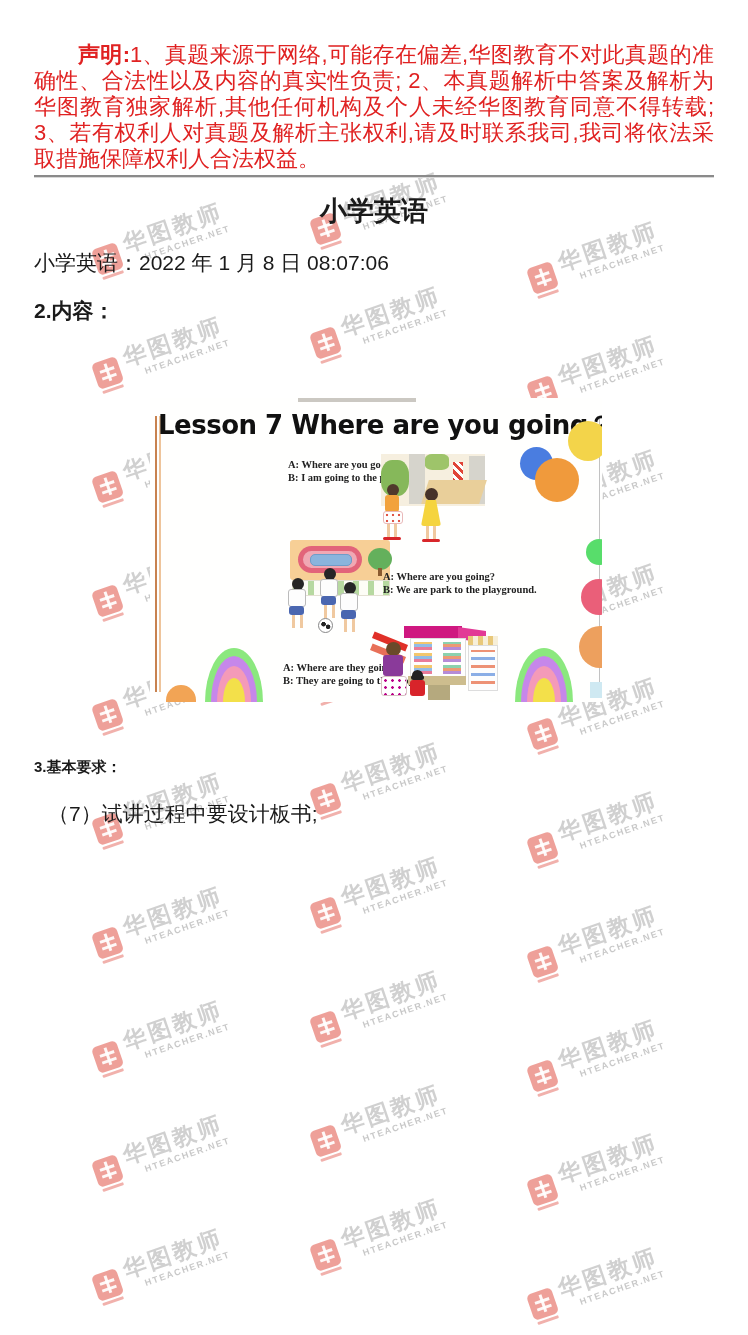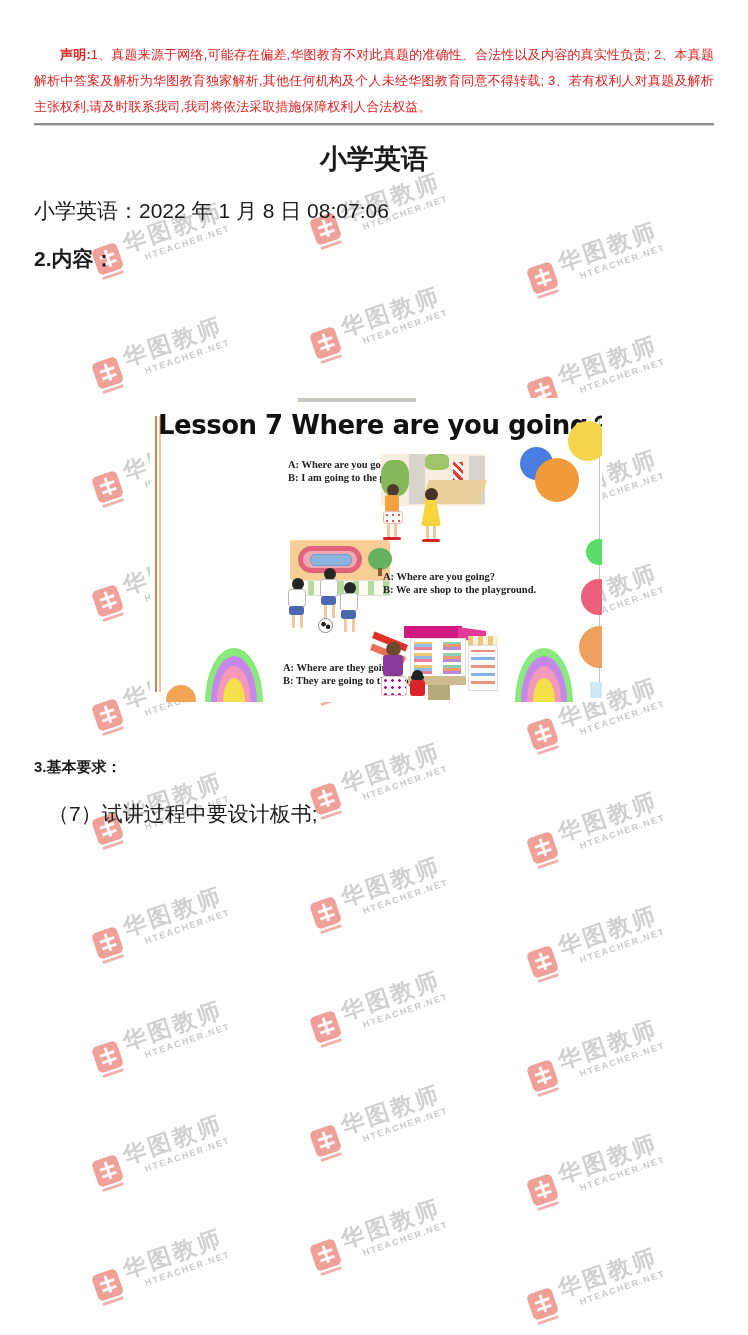--- a/index.html
+++ b/index.html
@@ -13,21 +13,21 @@
   .wm-glyph{position:relative;width:26px;height:27px;background:rgba(224,82,70,.55);border-radius:5px;}
   .wm-glyph::before{content:"";position:absolute;left:12px;top:4px;width:3px;height:18px;background:rgba(255,255,255,.92);}
   .wm-glyph::after{content:"";position:absolute;left:6px;top:9px;width:15px;height:3px;background:rgba(255,255,255,.92);box-shadow:0 7px 0 rgba(255,255,255,.92);}
   .wm-sub{width:22px;height:3px;margin-top:2px;background:rgba(224,82,70,.45);border-radius:1px;}
   .wm-textcol{display:flex;flex-direction:column;margin-left:7px;margin-bottom:3px;}
   .wm-cn{font-size:23px;font-weight:bold;color:rgba(150,150,150,.45);letter-spacing:3px;line-height:1;white-space:nowrap;}
   .wm-en{font-size:9px;font-weight:bold;color:rgba(155,155,155,.55);letter-spacing:1.6px;margin-left:16px;margin-top:2px;white-space:nowrap;}
 
   
   .content{position:relative;z-index:3;padding:42px 34px 0 34px;}
-  .disclaimer{margin:0;font-size:13px;line-height:26px;color:#e02222;text-align:justify;text-indent:2em;}
+  .disclaimer{margin:0;font-size:22px;line-height:26px;color:#e02222;text-align:justify;text-indent:2em;}
   .disclaimer b{font-weight:bold;}
   .divider{margin-top:3px;border-top:2px solid #8a8a8a;border-bottom:1px solid #d8d8d8;height:0;}
   .doc-title{margin:14px 0 0 0;font-size:27px;line-height:38px;font-weight:bold;text-align:center;}
   .row{margin:18px 0 0 0;font-size:21px;line-height:30px;font-weight:500;}
   .row.bold{font-weight:bold;}
   .row .eng{font-weight:bold;word-spacing:7px;}
 
   
   .requirements{position:absolute;z-index:3;left:34px;top:752px;width:680px;}
   .req-head{margin:0;font-size:15px;line-height:30px;font-weight:bold;}
@@ -440,21 +440,21 @@
       <div>
         <div class="fig-head" style="left:66px;top:44px;width:12px;height:12px;background:#262626;"></div>
         <div class="fig-body" style="left:62px;top:55px;width:16px;height:16px;background:#fdfdfd;border:1px solid #bbb;"></div>
         <div class="fig-body" style="left:63px;top:72px;width:15px;height:9px;background:#4a66b0;"></div>
         <div class="fig-legs" style="left:66px;top:81px;width:5px;"></div>
       </div>
       <div class="abs" style="left:40px;top:80px;width:13px;height:13px;border-radius:50%;border:1px solid #888;background:radial-gradient(circle at 35% 40%,#222 2px,transparent 2.6px),radial-gradient(circle at 70% 60%,#222 2px,transparent 2.6px),#fff;"></div>
     </div>
     <div class="dlg" style="left:233px;top:172px;">
       <div>A:  Where are you going?</div>
-      <div>B:  We are shop to the playground.</div>
+      <div>B:  We are park to the playground.</div>
     </div>
 
     <div class="dlg" style="left:133px;top:263px;">
       <div>A:  Where are they going?</div>
       <div>B:  They are going to the shop.</div>
     </div>
     <div class="illo" style="left:222px;top:228px;width:130px;height:76px;">
       <div class="abs" style="left:32px;top:0;width:58px;height:12px;background:#cf1880;"></div>
       <div class="abs" style="left:86px;top:3px;width:28px;height:12px;background:#e23a96;transform:skewY(8deg);"></div>
       <div class="abs" style="left:0;top:12px;width:36px;height:7px;background:#e03028;transform:rotate(22deg);"></div>

